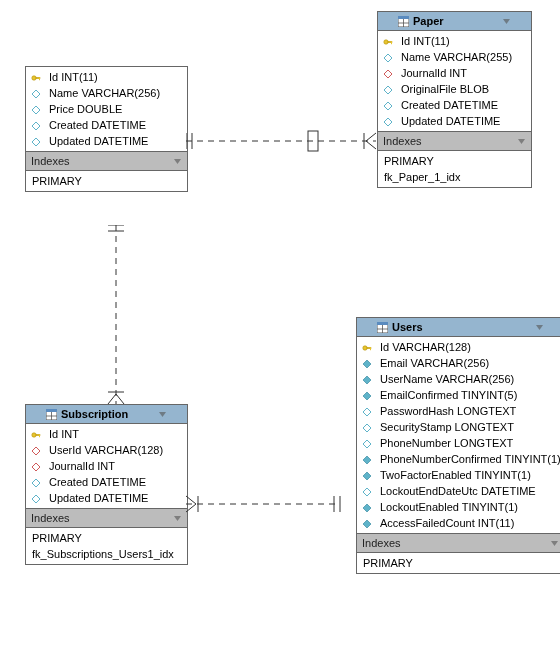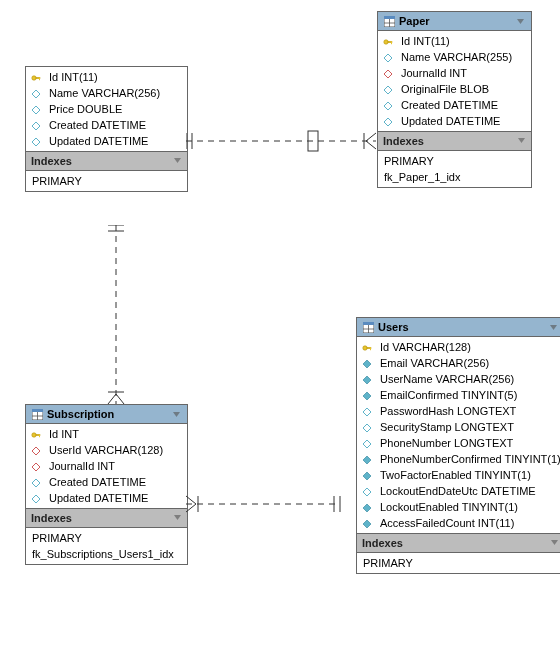--- a/index.html
+++ b/index.html
@@ -1,26 +1,26 @@
 <!DOCTYPE html>
 <html><head>
 <meta charset="utf-8">
 <style>
   html,body{margin:0;padding:0;width:560px;height:648px;background:#fff;font-family:Arial,Helvetica,sans-serif;font-size:11px;color:#000;position:relative}
   .canvas{position:relative;width:560px;height:648px}
   .entity{position:absolute;border:1px solid #666;background:#fff}
-  .entity-header{background:#95b5cf;color:#000;font-size:11px;font-weight:bold;padding:3px 6px;display:flex;align-items:center;gap:4px;border-bottom:1px solid #666}
+  .entity-header{background:#95b5cf;color:#000;font-size:11px;font-weight:bold;padding:3px 20px;display:flex;align-items:center;gap:4px;border-bottom:1px solid #666}
   .entity-header .hdr-icon{width:11px;height:11px;display:inline-flex;align-items:center;justify-content:center}
   .entity-header .hdr-icon svg{display:block}
   .entity-header .chev{margin-left:auto;width:10px;height:10px;display:inline-flex;align-items:center;justify-content:center;opacity:.6}
   .col-list{padding:2px 0}
   .col{display:flex;align-items:flex-end;gap:8px;padding:2px 5px;white-space:nowrap}
   .col .ci{width:10px;height:10px;display:inline-flex;align-items:center;justify-content:center}
   .col .ci svg{display:block}
-  .idx-header{background:#bcbcbc;color:#222;font-size:11px;font-weight:bold;padding:3px 5px;border-top:1px solid #666;border-bottom:1px solid #666;display:flex;}
+  .idx-header{background:#bcbcbc;color:#222;font-size:11px;font-weight:normal;padding:3px 5px;border-top:1px solid #666;border-bottom:1px solid #666;display:flex;align-items:center}
   .idx-header .chev{margin-left:auto;width:10px;height:10px;display:inline-flex;align-items:center;justify-content:center;opacity:.6}
   .idx-list{padding:2px 0}
   .idx{padding:2px 6px;white-space:nowrap}
   svg.rel{position:absolute;pointer-events:none}
 </style>
 </head>
 <body>
 
 <div class="canvas">
 

